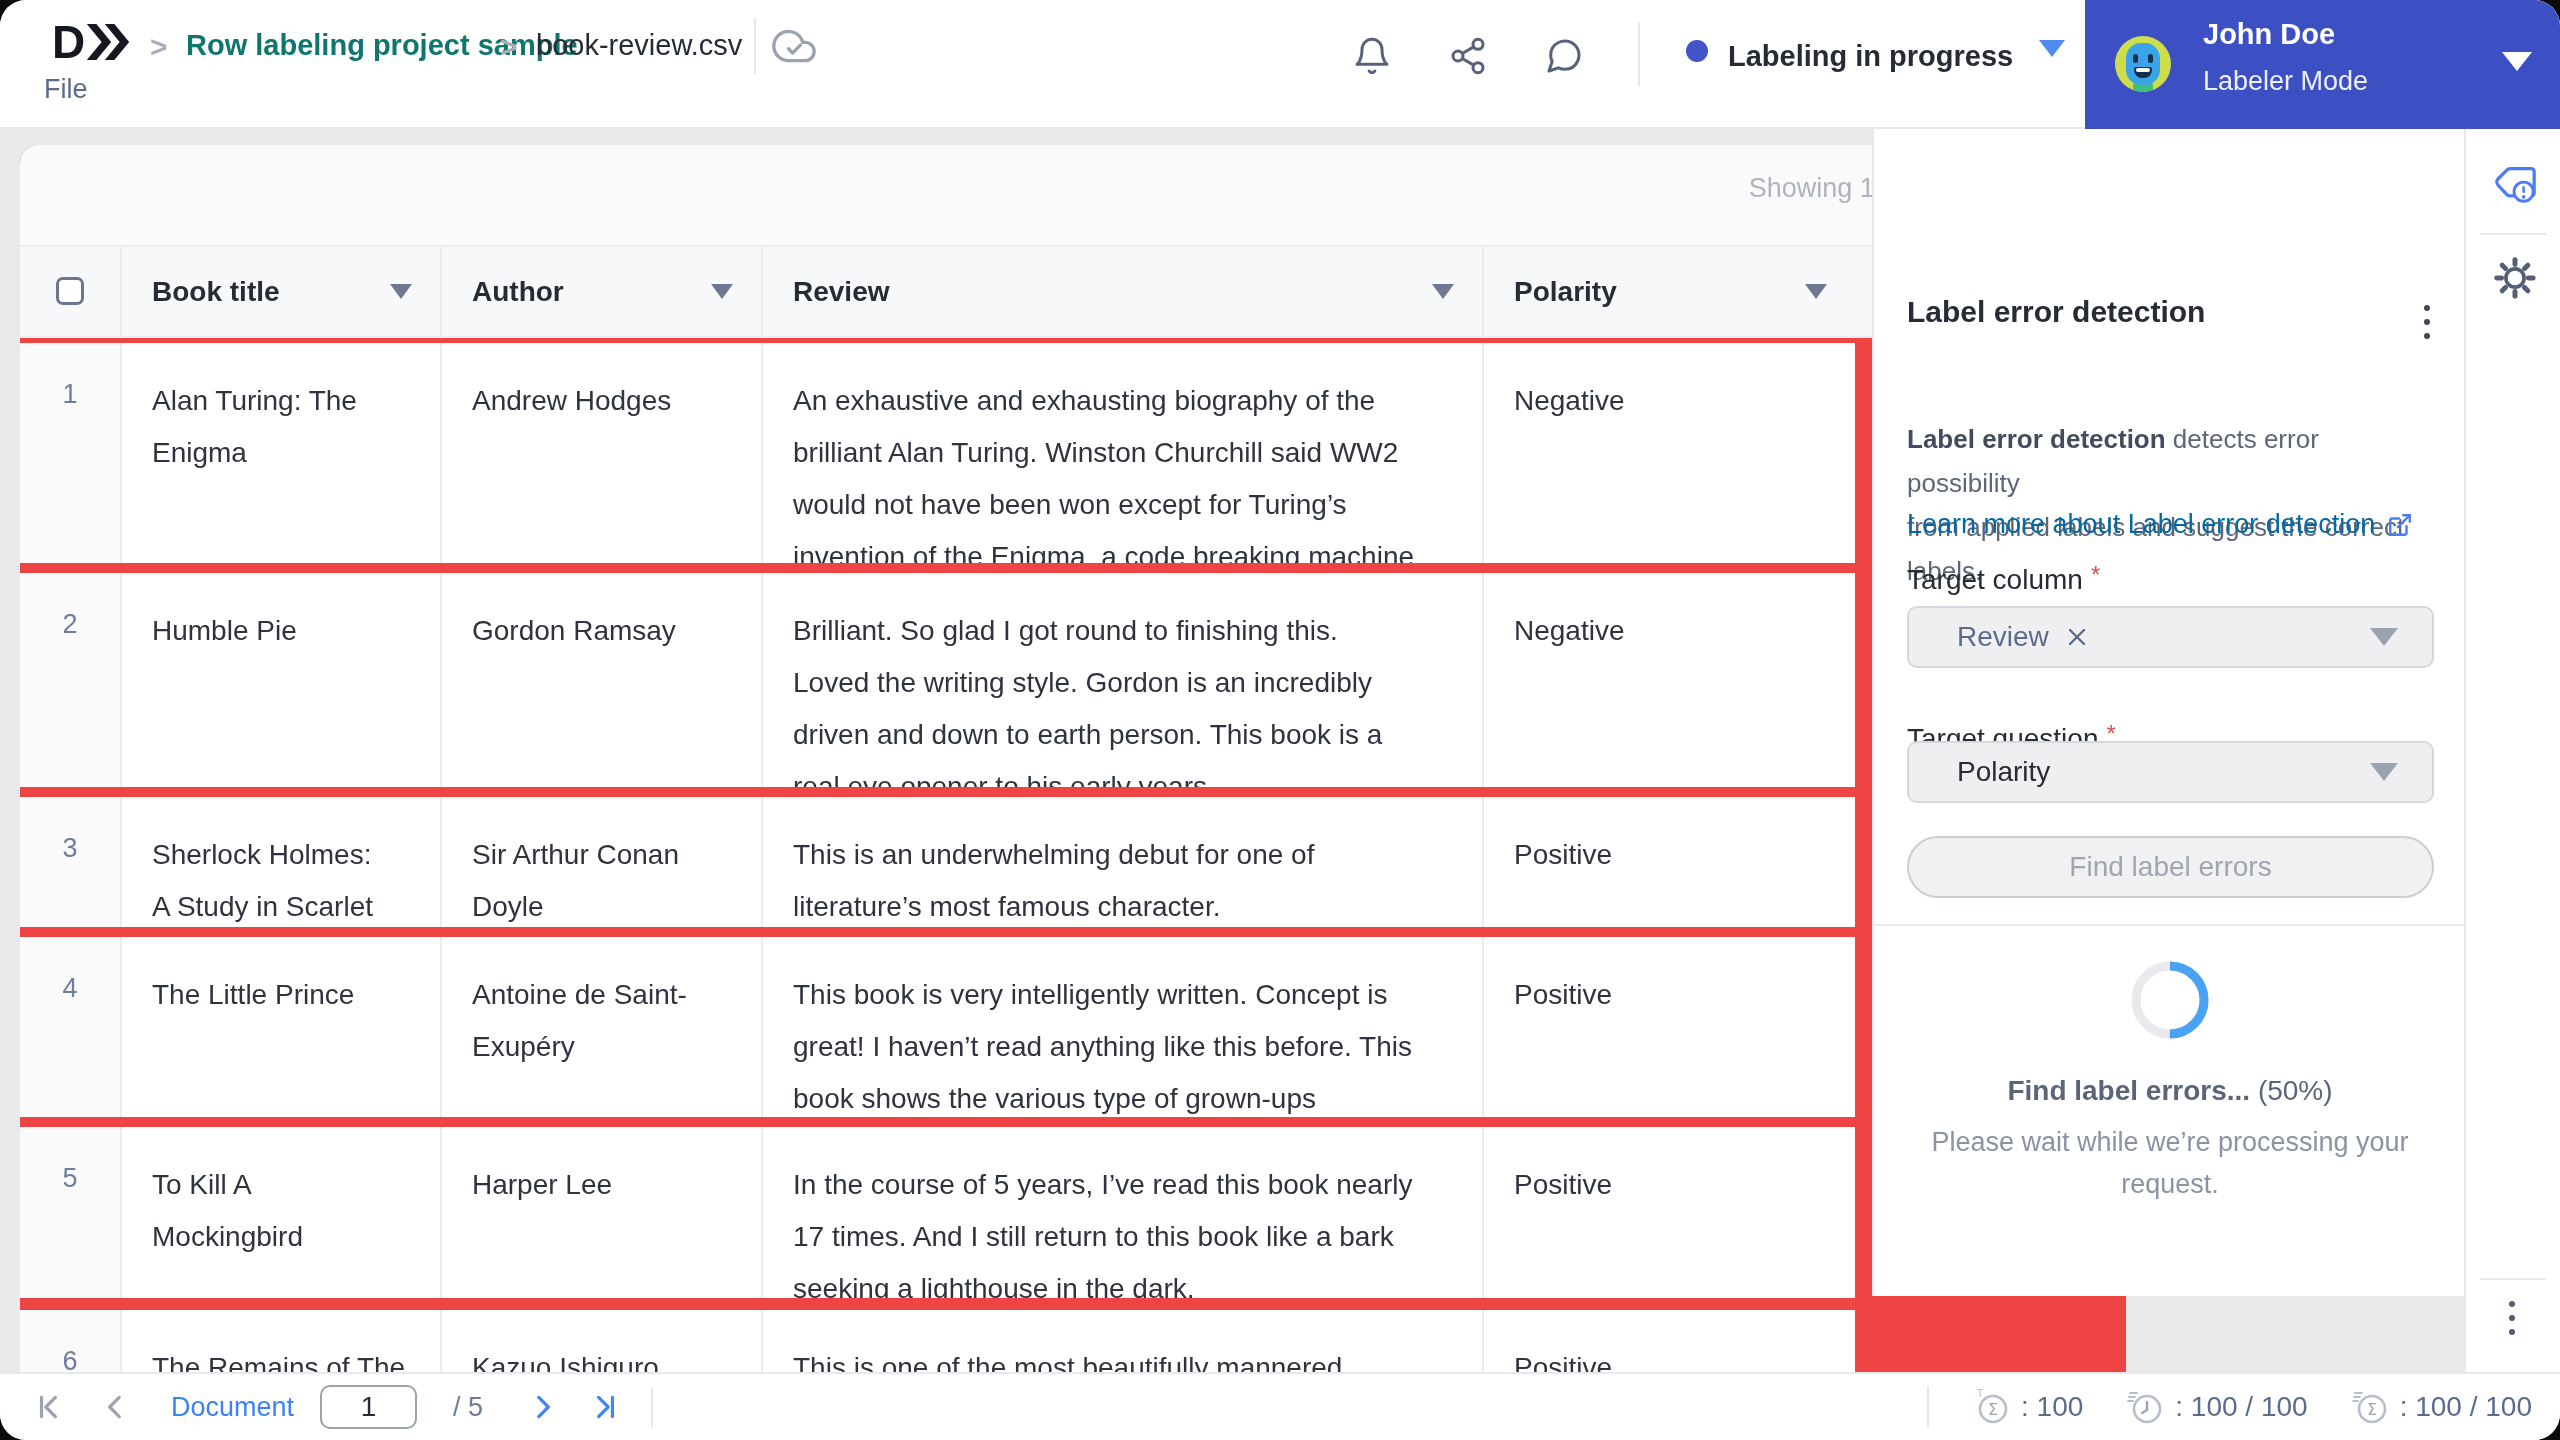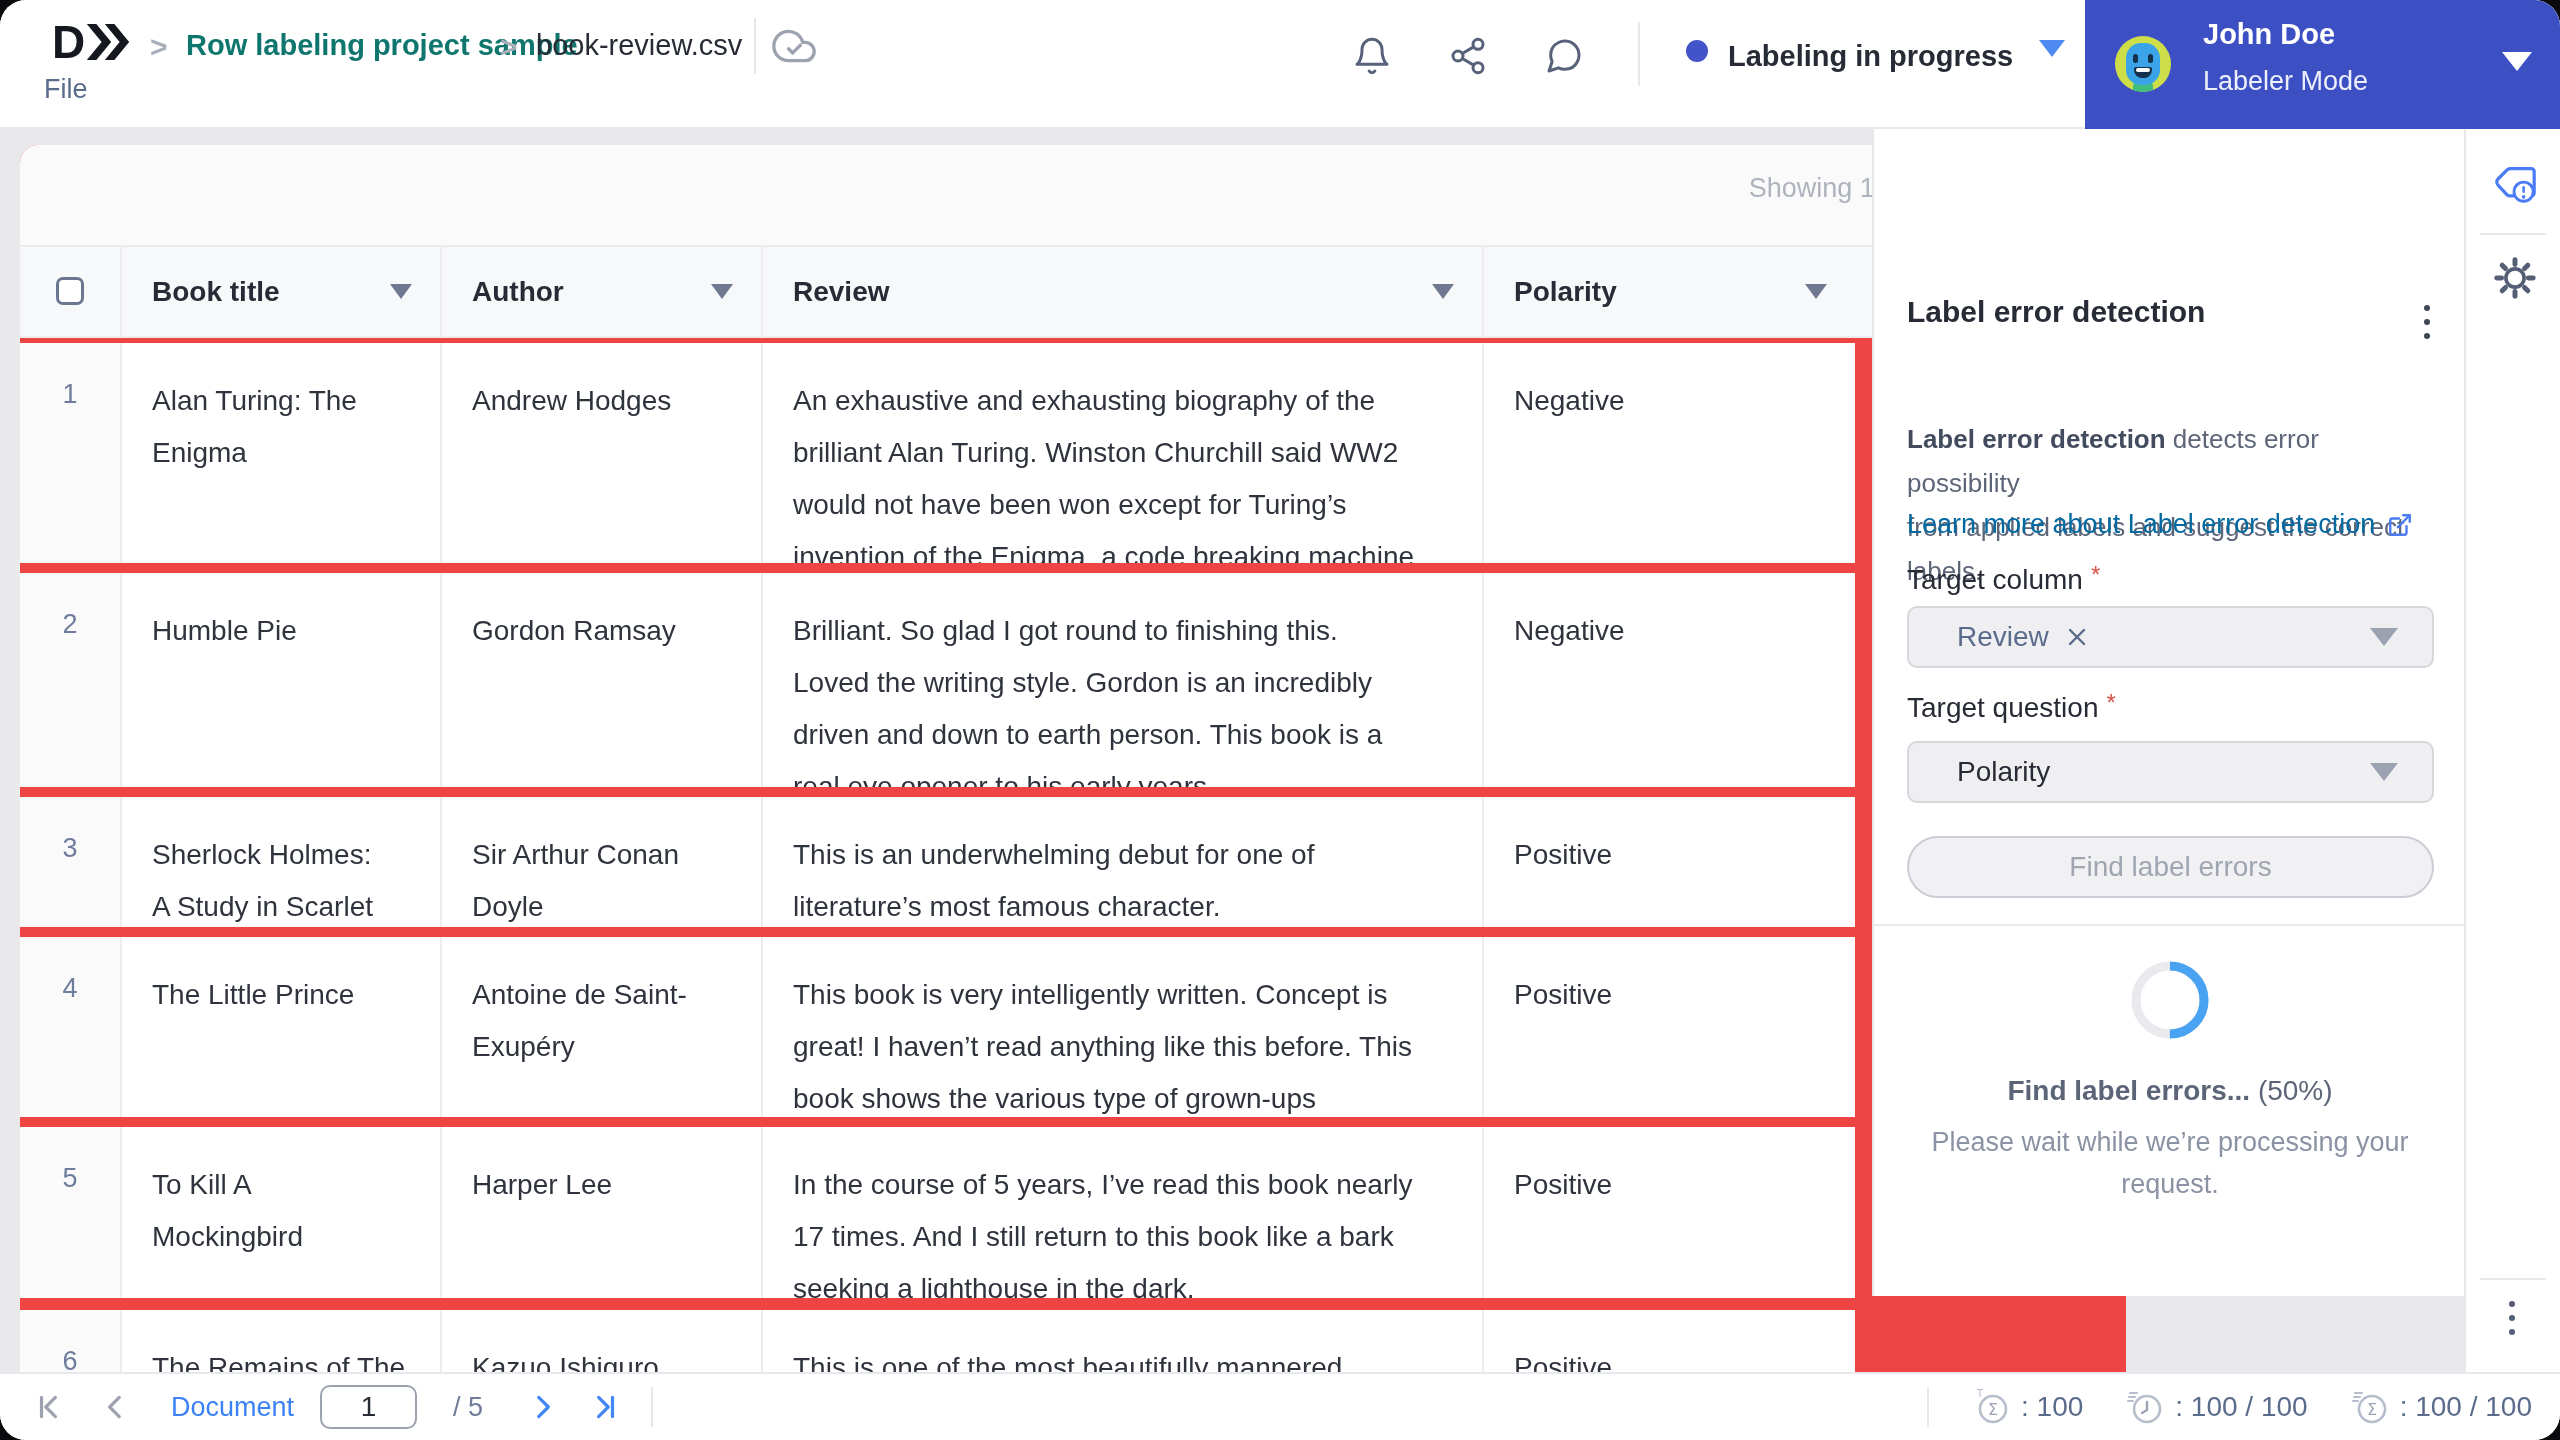--- a/index.html
+++ b/index.html
@@ -310,21 +310,21 @@
     <div class="select" style="top:477px;">
       <span class="chip-text">Review</span>
       <svg width="24" height="24" viewBox="0 0 24 24" fill="none" stroke="#5A6B8C" stroke-width="2.4" stroke-linecap="round">
         <line x1="5" y1="5" x2="19" y2="19"></line>
           <line x1="19" y1="5" x2="5" y2="19"></line>
       </svg>
       <span class="grow"></span>
       <span class="sel-caret"></span>
     </div>
 
-    <span class="fld-label" style="top:560px;"><span>Target question</span><span class="req">*</span></span>
+    <span class="fld-label" style="top:591px;"><span>Target question</span><span class="req">*</span></span>
     <div class="select" style="top:612px;">
       <span class="sel-value">Polarity</span>
       <span class="grow"></span>
       <span class="sel-caret"></span>
     </div>
 
     <button class="find-btn">Find label errors</button>
 
     <div class="panel-div"></div>
 

